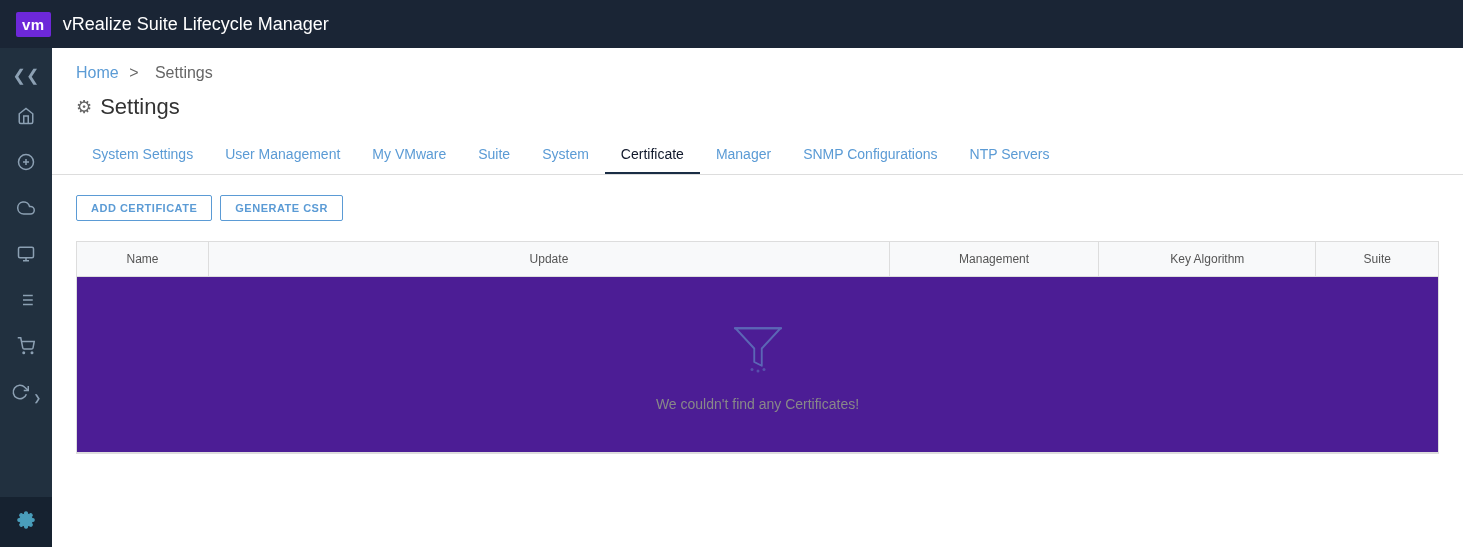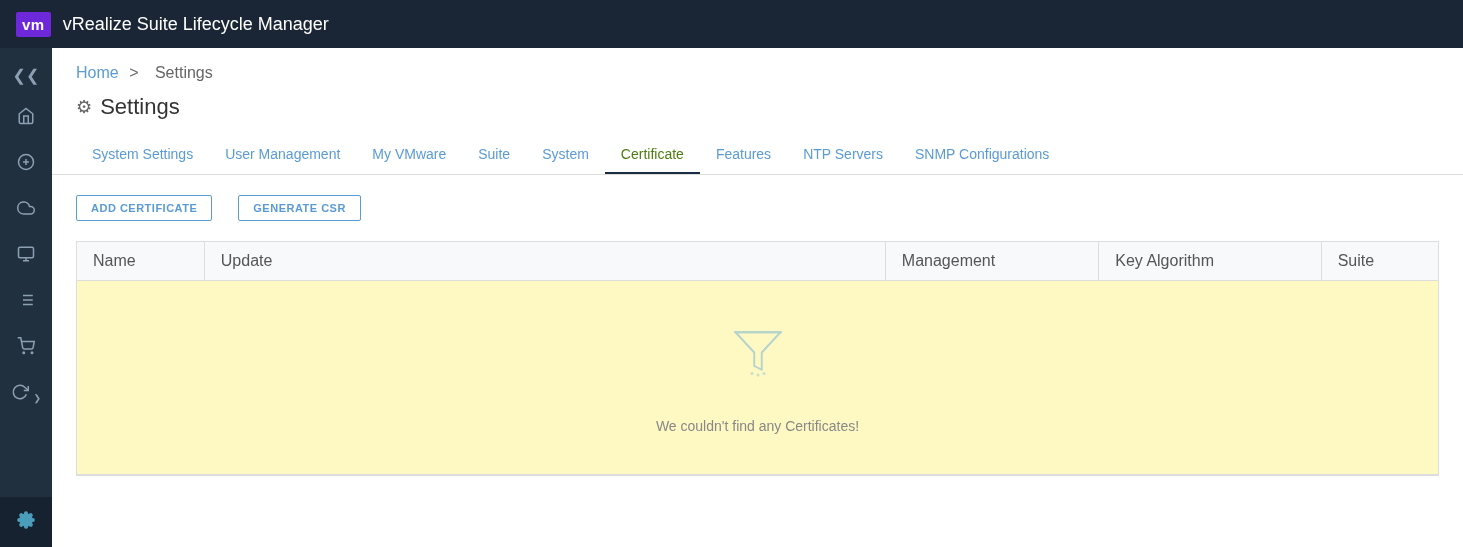--- a/index.html
+++ b/index.html
@@ -121,32 +121,32 @@
     .tab {
       padding: 10px 16px;
       font-size: 14px;
       color: #5b9bd5;
       cursor: pointer;
       border-bottom: 2px solid transparent;
       white-space: nowrap;
       text-decoration: none;
     }
     .tab.active {
-      color: #4d7c0f;
+      color: #0f172a;
       border-bottom: 2px solid #1a2d45;
       font-weight: 500;
     }
 
     
     .cert-content {
       padding: 20px 24px;
     }
     .action-buttons {
       display: flex;
-      gap: 26px;
+      gap: 8px;
       margin-bottom: 20px;
     }
     .btn-outline {
       border: 1px solid #5b9bd5;
       background: #fff;
       color: #5b9bd5;
       padding: 6px 14px;
       font-size: 11px;
       font-weight: 600;
       letter-spacing: 0.5px;
@@ -160,36 +160,35 @@
       width: 100%;
       border-collapse: collapse;
       border: 1px solid #ddd;
     }
     .cert-table thead tr {
       background: #f8f9fa;
       border-bottom: 1px solid #ddd;
     }
     .cert-table th {
       padding: 10px 16px;
-      text-align: left;
-      font-size: 16px;
+      text-align: center;
+      font-size: 12px;
       font-weight: 500;
       color: #555;
       border-right: 1px solid #ddd;
     }
     .cert-table th:last-child { border-right: none; }
 
     
     .empty-state {
       display: flex;
       flex-direction: column;
       align-items: center;
       padding: 40px 20px;
-      background: #fef9c3;
-      gap: 18px;
+      background: #4c1d95;
     }
     .filter-icon-container {
       margin-bottom: 16px;
     }
     .empty-text {
       color: #888;
       font-size: 14px;
     }
     .table-footer {
       height: 36px;
@@ -288,23 +287,23 @@
       <h1>Settings</h1>
     </div>
 
     <div class="tabs">
       <a class="tab" href="#">System Settings</a>
       <a class="tab" href="#">User Management</a>
       <a class="tab" href="#">My VMware</a>
       <a class="tab" href="#">Suite</a>
       <a class="tab" href="#">System</a>
       <a class="tab active" href="#">Certificate</a>
-      <a class="tab" href="#">Features</a>
+      <a class="tab" href="#">Manager</a>
+      <a class="tab" href="#">SNMP Configurations</a>
       <a class="tab" href="#">NTP Servers</a>
-      <a class="tab" href="#">SNMP Configurations</a>
     </div>
 
     <div class="cert-content">
 
       <div class="action-buttons">
         <button class="btn-outline">ADD CERTIFICATE</button>
         <button class="btn-outline">GENERATE CSR</button>
       </div>
 
       <table class="cert-table">

